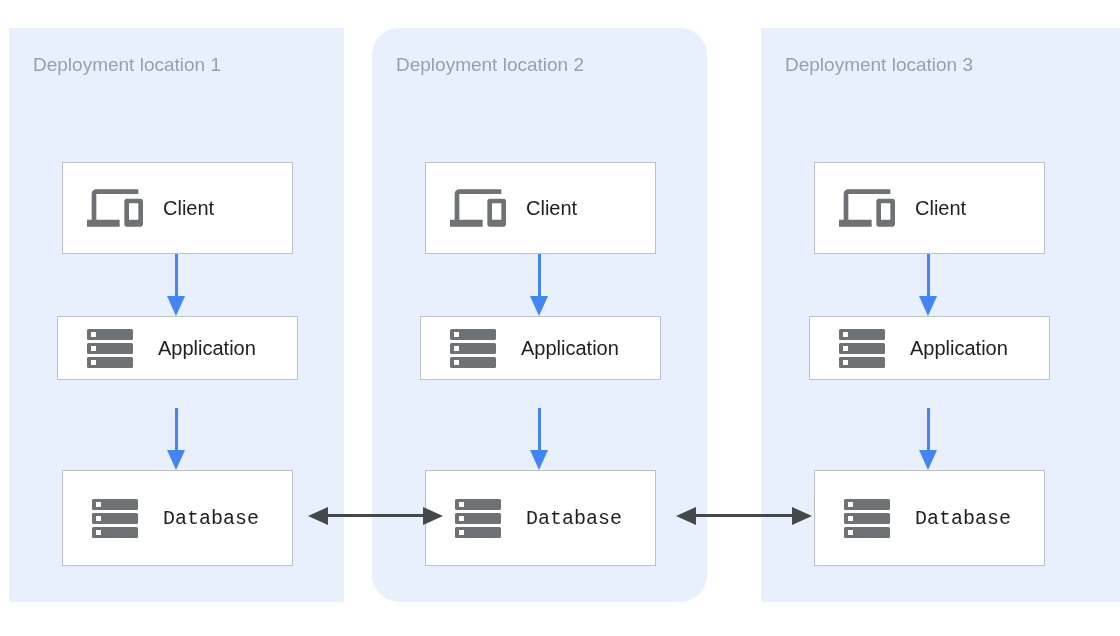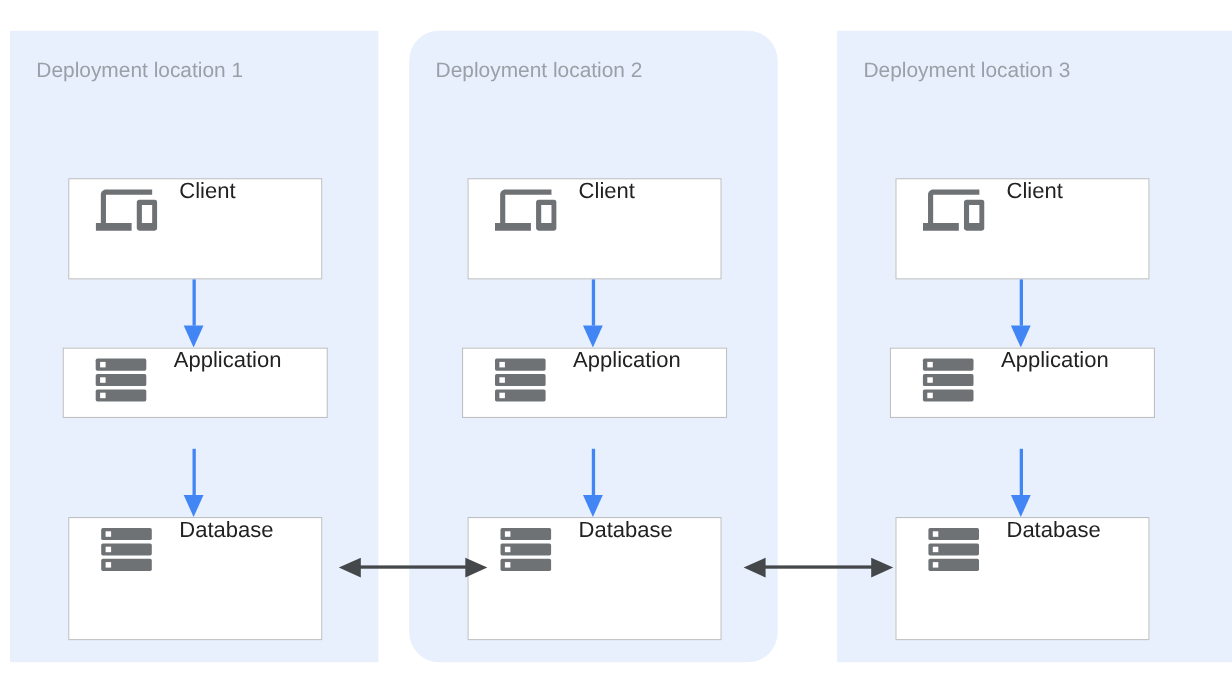--- a/index.html
+++ b/index.html
@@ -35,25 +35,26 @@
     line-height:22px;
     color:var(--title-text);
     white-space:nowrap;
   }
   .node{
     position:absolute;
     background:#ffffff;
     border:1px solid var(--box-border);
     box-sizing:border-box;
     display:flex;
+    align-items:center;
     padding-left:24px;
   }
   .node-client   {left:53px;top:134px;width:231px;height:92px;}
   .node-app      {left:48px;top:288px;width:241px;height:64px;}
-  .node-db       {left:53px;top:442px;width:231px;height:112px;}
+  .node-db       {left:53px;top:442px;width:231px;height:96px;font-family:Liberation Mono, monospace;}
   .node-icon{
     width:56px;height:56px;
     flex:0 0 56px;
     display:flex;align-items:center;justify-content:center;
     margin-right:20px;
   }
   .node-label{
     font-size:20px;
     color:var(--label-text);
     white-space:nowrap;

